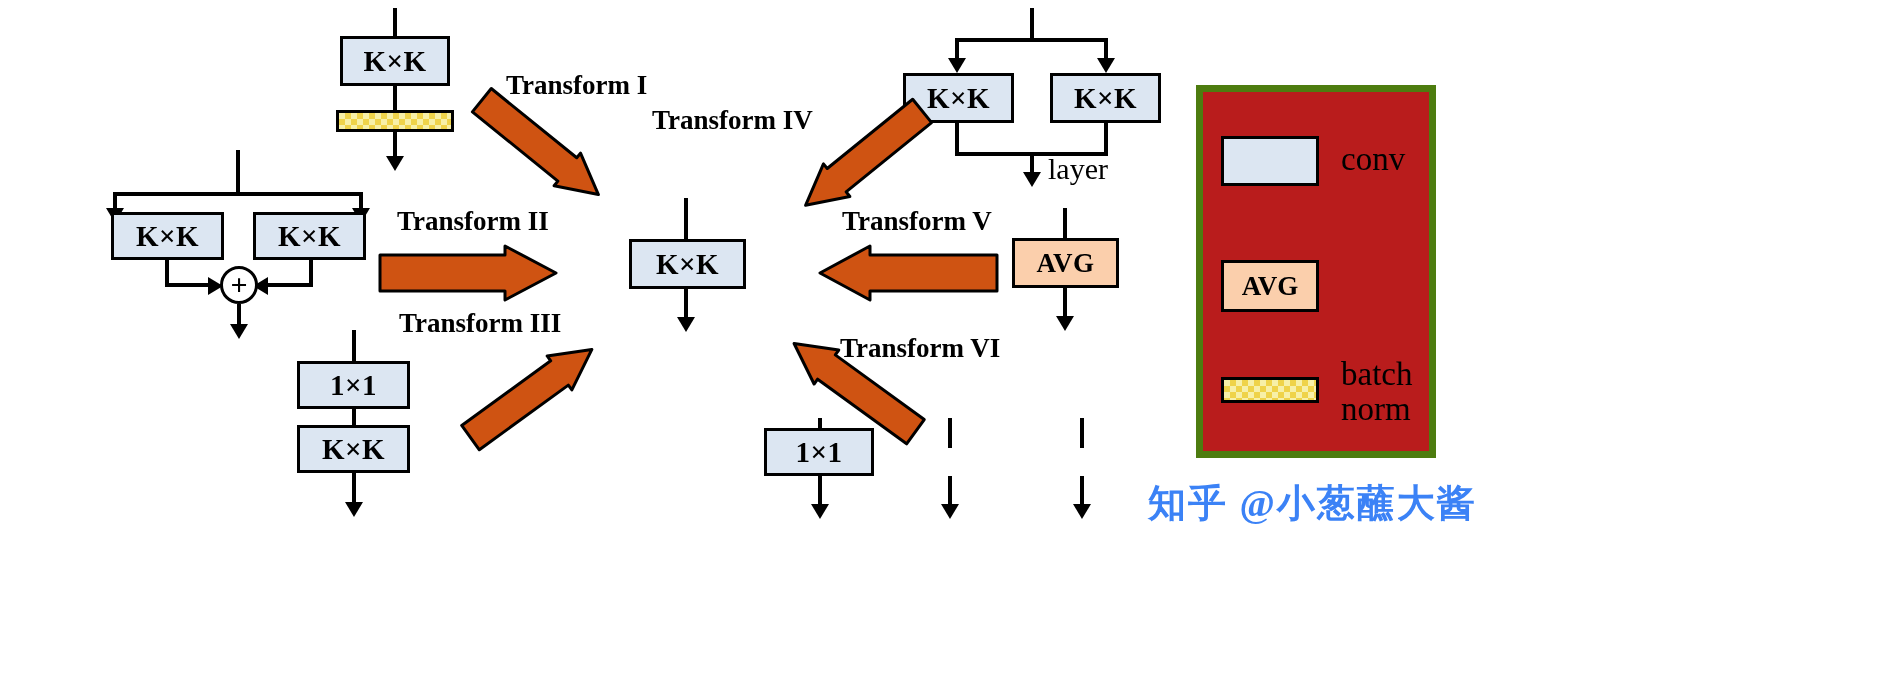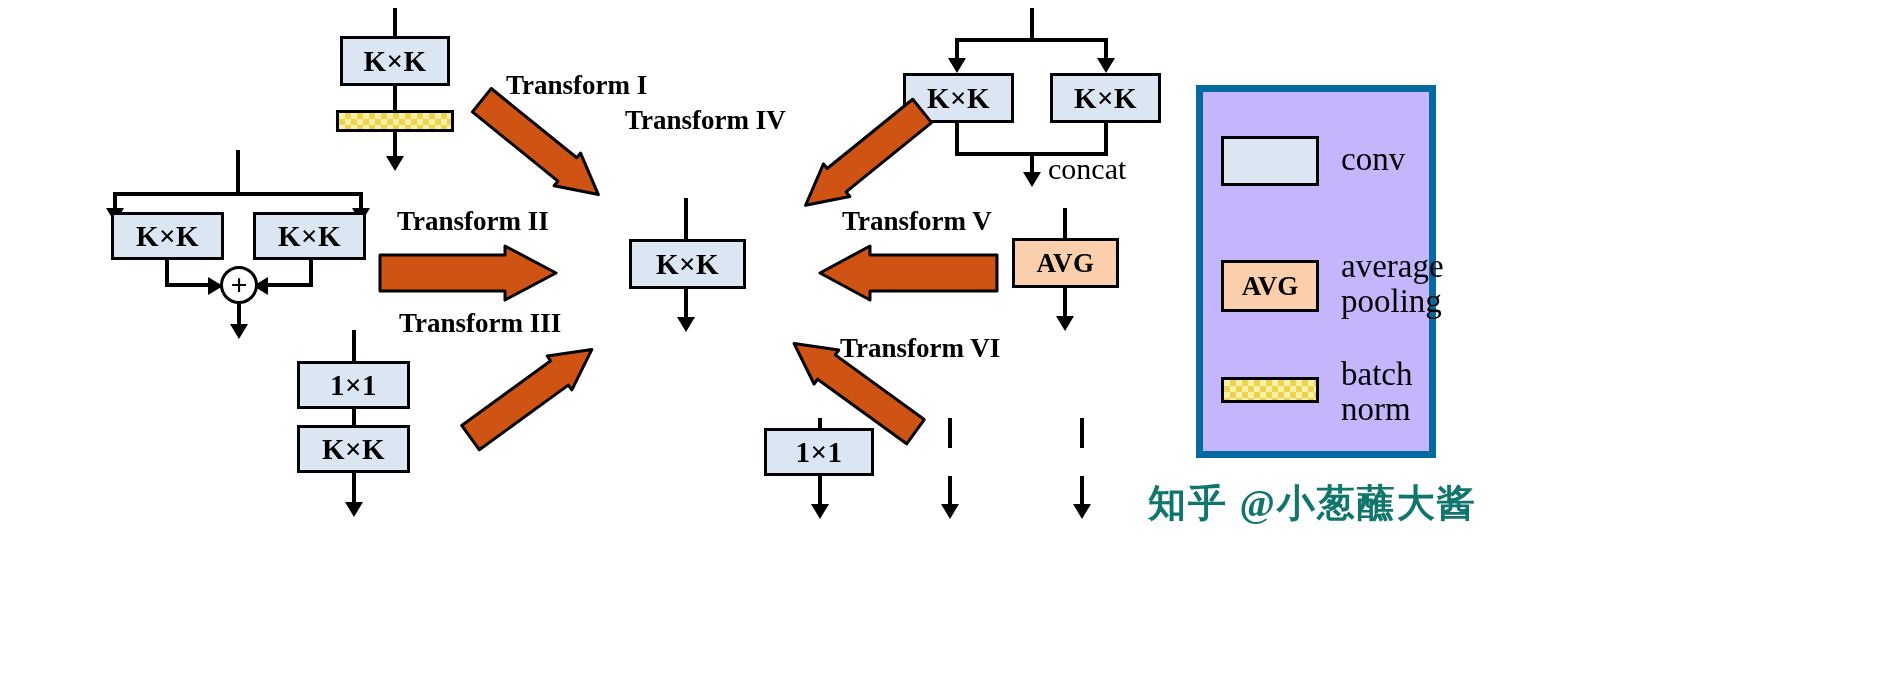--- a/index.html
+++ b/index.html
@@ -33,28 +33,28 @@
         border-radius:50%;background:#fff;display:flex;align-items:center;justify-content:center;
         font-size:30px;font-weight:bold;line-height:1;}
 
   .tlabel{position:absolute;font-weight:bold;font-size:27px;white-space:nowrap;}
   .plain{position:absolute;font-size:30px;white-space:nowrap;font-weight:normal;}
 
   .bigarrow{position:absolute;}
   .bigarrow svg{display:block;overflow:visible;}
 
   
-  #legend{position:absolute;box-sizing:border-box;border:7px solid #0369a1;background:#c4b5fd;}
+  #legend{position:absolute;box-sizing:border-box;border:7px solid #4d7c0f;background:#b91c1c;}
   .lg-sw{position:absolute;box-sizing:border-box;border:3px solid #000;
          display:flex;align-items:center;justify-content:center;font-weight:bold;font-size:27px;}
   .lg-tx{position:absolute;font-size:33px;line-height:1.05;white-space:pre-line;}
 
   #caption{position:absolute;left:8px;top:524px;width:1876px;font-size:38px;
            letter-spacing:.1px;white-space:nowrap;}
-  #watermark{position:absolute;left:1148px;top:478px;font-size:38px;color:#0f766e;
+  #watermark{position:absolute;left:1148px;top:478px;font-size:38px;color:#3b82f6;
              font-weight:bold;white-space:nowrap;letter-spacing:2px;}
 </style>
 </head>
 <body>
 
 <div id="stage">
 
   <div class="ln vl" style="left:393px;top:8px;width:4px;height:30px;"></div>
   <div class="box conv" style="left:340px;top:36px;width:110px;height:50px;font-size:29px;">
     <span>K×K</span>
@@ -120,21 +120,21 @@
   </div>
   <div class="box conv" style="left:1050px;top:73px;width:111px;height:50px;font-size:29px;">
     <span>K×K</span>
   </div>
 
   <div class="ln vl" style="left:955px;top:123px;width:4px;height:32px;"></div>
   <div class="ln vl" style="left:1104px;top:123px;width:4px;height:32px;"></div>
   <div class="ln hl" style="left:955px;top:152px;width:153px;height:4px;"></div>
   <div class="ln vl" style="left:1030px;top:152px;width:4px;height:27px;"></div>
   <div class="arrowhead ah-down" style="left:1023px;top:172px;"></div>
-  <div class="plain" style="left:1048px;top:152px;">concat</div>
+  <div class="plain" style="left:1048px;top:152px;">layer</div>
 
   <div class="ln vl" style="left:1063px;top:208px;width:4px;height:30px;"></div>
   <div class="box pool" style="left:1012px;top:238px;width:107px;height:50px;font-size:27px;">
     <span>AVG</span>
   </div>
   <div class="ln vl" style="left:1063px;top:288px;width:4px;height:32px;"></div>
   <div class="arrowhead ah-down" style="left:1056px;top:316px;"></div>
 
   <div class="ln vl" style="left:818px;top:418px;width:4px;height:30px;"></div>
   <div class="box conv" style="left:764px;top:428px;width:110px;height:48px;font-size:29px;">
@@ -191,35 +191,33 @@
     <svg width="180" height="125" viewBox="0 0 180 125">
       <g transform="rotate(36 168 100)">
         <path d="M175,82 L65,82 L65,76 L25,97 L65,118 L65,112 L175,112 Z" fill="#cf5312" stroke="#000" stroke-width="3" stroke-linejoin="round"></path>
       </g>
     </svg>
   </div>
 
   <div class="tlabel" style="left:506px;top:70px;">Transform I</div>
   <div class="tlabel" style="left:397px;top:206px;">Transform II</div>
   <div class="tlabel" style="left:399px;top:308px;">Transform III</div>
-  <div class="tlabel" style="left:625px;top:105px;font-family:Liberation Serif, serif;">Transform IV</div>
+  <div class="tlabel" style="left:652px;top:105px;font-family:Liberation Serif, serif;">Transform IV</div>
   <div class="tlabel" style="left:842px;top:206px;">Transform V</div>
   <div class="tlabel" style="left:840px;top:333px;">Transform VI</div>
 
   <div id="legend" style="left:1196px;top:85px;width:240px;height:373px;">
     <div class="lg-sw conv" style="left:18px;top:44px;width:98px;height:50px;">
       <span></span>
     </div>
     <div class="lg-tx" style="left:138px;top:50px;">conv</div>
 
     <div class="lg-sw pool" style="left:18px;top:168px;width:98px;height:52px;">
       <span>AVG</span>
     </div>
-    <div class="lg-tx" style="left:138px;top:157px;">average
-pooling</div>
 
     <div class="bn" style="left:18px;top:285px;width:98px;height:26px;"></div>
     <div class="lg-tx" style="left:138px;top:265px;">batch
 norm</div>
   </div>
 
   <div id="watermark">知乎 @小葱蘸大酱</div>
 
 </div>
 

